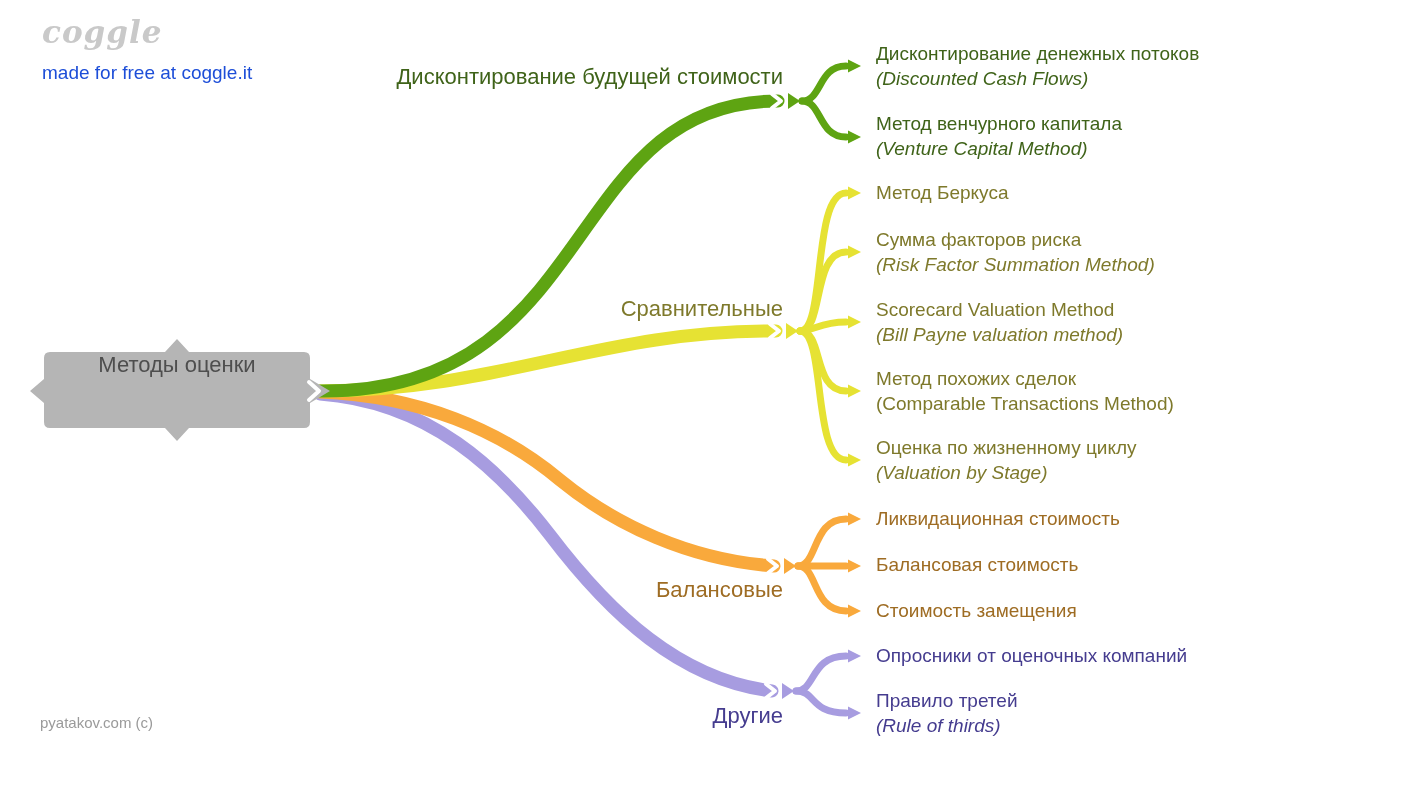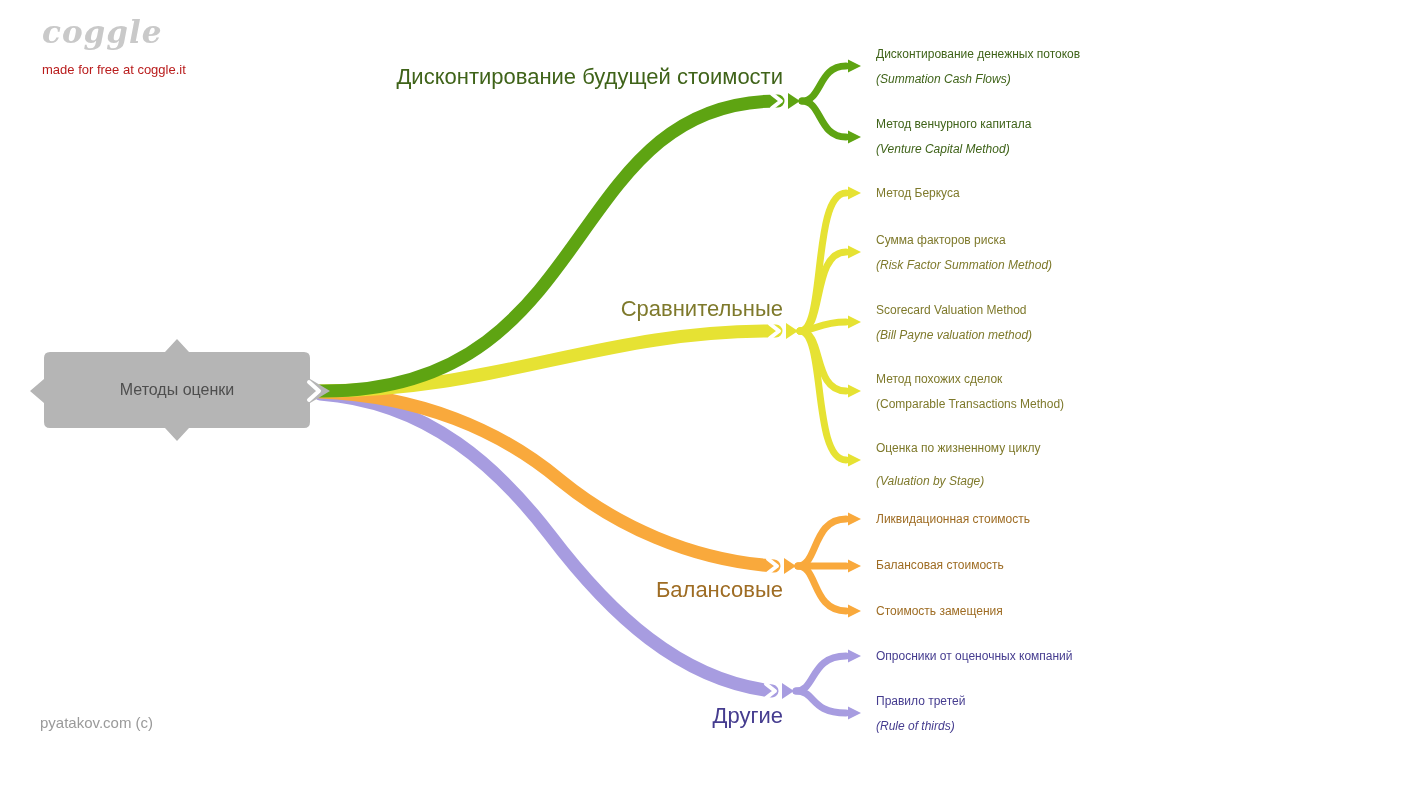--- a/index.html
+++ b/index.html
@@ -5,30 +5,30 @@
   html,body{margin:0;padding:0;background:#ffffff;}
   .stage{
     position:relative;width:1410px;height:752px;background:#ffffff;overflow:hidden;
     font-family:"Liberation Sans",sans-serif;
   }
   .stage svg{position:absolute;left:0;top:0;}
   .txt{position:absolute;white-space:nowrap;}
   
   .logo{left:42px;top:14px;font-family:"DejaVu Serif",serif;font-style:italic;font-weight:bold;
         font-size:31px;color:#c9c9c9;letter-spacing:1px;}
-  .tagline{left:42px;top:62px;font-size:13px;color:#b91c1c;}
+  .tagline{left:42px;top:62px;font-size:19px;color:#1d4ed8;}
   .credit{left:40px;top:714px;font-size:15px;color:#9a9a9a;}
   
   .root-label{left:44px;top:352px;width:266px;height:76px;display:flex;flex-direction:row;
-        align-items:center;justify-content:center;font-size:16px;line-height:26px;color:#4e4e4e;
+        justify-content:center;font-size:22px;line-height:26px;color:#4e4e4e;
         white-space:nowrap;}
   
   .blabel{position:absolute;font-size:22px;line-height:22px;margin-left:30px;}
   
-  .child{position:absolute;left:876px;display:flex;flex-direction:column;font-size:12px;line-height:24.5px;}
+  .child{position:absolute;left:876px;display:flex;flex-direction:column;font-size:19px;line-height:24.5px;}
   .ln2{font-style:italic;}
   .ln2.upright{font-style:normal;}
   .ln1:empty,.ln2:empty{display:none;}
   
   .c-green{color:#3f6319;}
   .c-yellow{color:#7e792b;}
   .c-orange{color:#9e6c23;justify-content:flex-end;}
   .c-purple{color:#453c8f;}
 </style>
 </head>
@@ -102,21 +102,21 @@
     <span>Методы оценки</span>
   </div>
 
   <div class="blabel c-green" style="right:627px;top:66px;">Дисконтирование будущей стоимости</div>
   <div class="blabel c-yellow" style="right:627px;top:298px;">Сравнительные</div>
   <div class="blabel c-orange" style="right:627px;top:579px;">Балансовые</div>
   <div class="blabel c-purple" style="right:627px;top:705px;text-align:right;">Другие</div>
 
   <div class="child c-green" style="top:42px;">
     <span class="ln1">Дисконтирование денежных потоков</span>
-    <span class="ln2">(Summation Cash Flows)</span>
+    <span class="ln2">(Discounted Cash Flows)</span>
   </div>
   <div class="child c-green" style="top:112px;">
     <span class="ln1">Метод венчурного капитала</span>
     <span class="ln2">(Venture Capital Method)</span>
   </div>
 
   <div class="child c-yellow" style="top:181px;">
     <span class="ln1">Метод Беркуса</span>
 
   </div>
@@ -125,21 +125,21 @@
     <span class="ln2">(Risk Factor Summation Method)</span>
   </div>
   <div class="child c-yellow" style="top:298px;">
     <span class="ln1">Scorecard Valuation Method</span>
     <span class="ln2">(Bill Payne valuation method)</span>
   </div>
   <div class="child c-yellow" style="top:367px;">
     <span class="ln1">Метод похожих сделок</span>
     <span class="ln2 upright">(Comparable Transactions Method)</span>
   </div>
-  <div class="child c-yellow" style="top:436px;gap:8px;">
+  <div class="child c-yellow" style="top:436px;">
     <span class="ln1">Оценка по жизненному циклу</span>
     <span class="ln2">(Valuation by Stage)</span>
   </div>
 
   <div class="child c-orange" style="top:507px;">
     <span class="ln1">Ликвидационная стоимость</span>
 
   </div>
   <div class="child c-orange" style="top:553px;">
     <span class="ln1">Балансовая стоимость</span>

